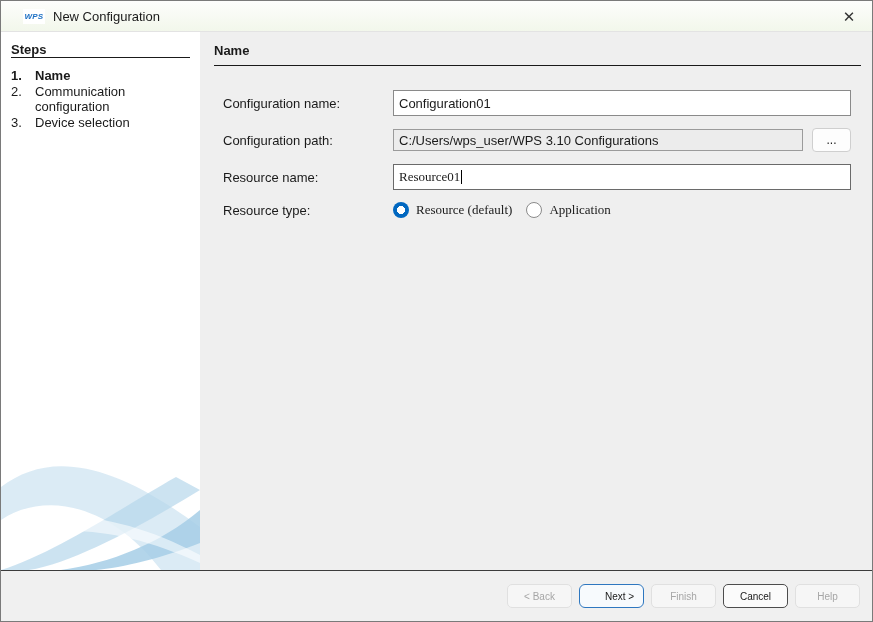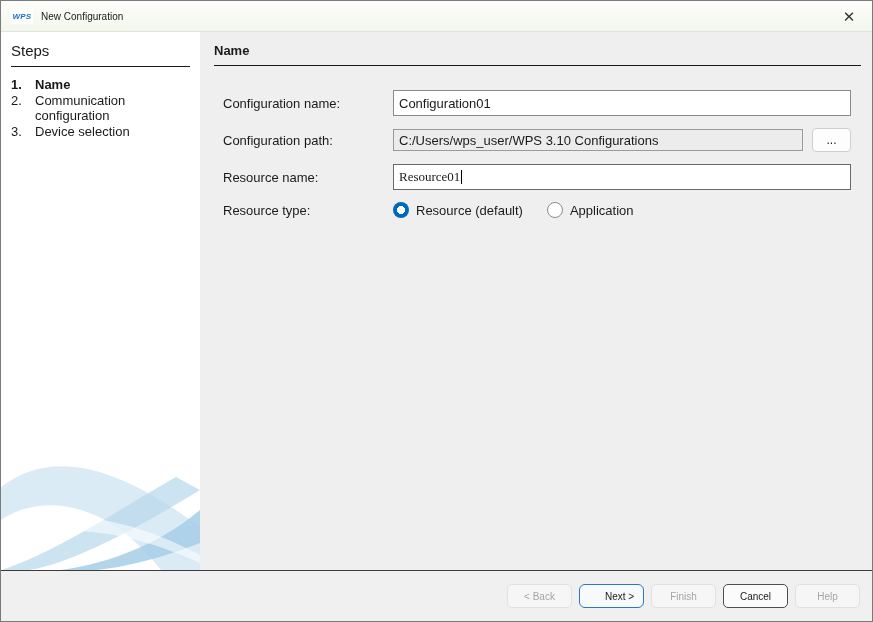--- a/index.html
+++ b/index.html
@@ -15,54 +15,54 @@
     border: 1px solid #7a7a7a;
     display: flex; flex-direction: column;
     background: #fff;
     position: relative;
   }
   
   .titlebar {
     height: 31px; flex: 0 0 31px;
     background: linear-gradient(#fdfdfc, #f2f7eb);
     display: flex; align-items: center;
-    padding-left: 10px;
+    padding-left: 22px;
     border-bottom: 1px solid #e3e3e3;
     position: relative;
   }
   .wps-icon {
     display: inline-block;
     width: 22px; height: 15px;
     font-size: 8px; font-weight: 800; font-style: italic;
     color: #1b6fc4; letter-spacing: .2px;
     line-height: 15px; text-align: center;
     background: #fff;
     margin-right: 8px;
   }
-  .win-title { font-size: 10px; color: #1a1a1a; }
+  .win-title { font-size: 13px; color: #1a1a1a; }
   .close-btn {
     position: absolute; right: 0; top: 0;
     width: 46px; height: 31px;
     border: none; background: transparent;
     font-size: 15px; color: #333;
     cursor: pointer;
     display: flex; align-items: center; justify-content: center;
   }
   
   .body { flex: 1 1 auto; display: flex; min-height: 0; }
   .sidebar {
     width: 199px; flex: 0 0 199px;
     background: #ffffff;
     position: relative;
     padding: 10px 10px 0 10px;
     overflow: hidden;
   }
   .steps-heading {
-    font-weight: normal; font-size: 15px;
-    padding-bottom: 7px; margin-bottom: 10px;
+    font-weight: bold; font-size: 13px;
+    margin-bottom: 10px;
     border-bottom: 1px solid #1a1a1a;
   }
   .step-row { display: flex; margin-bottom: 1px; line-height: 15px; }
   .step-num { width: 24px; flex: 0 0 24px; }
   .step-label { flex: 1 1 auto; max-width: 140px; }
   .step-row.active .step-num, .step-row.active .step-label { font-weight: bold; }
   .swoosh { position: absolute; left: 0; bottom: 0; width: 199px; height: 135px; }
   .main {
     flex: 1 1 auto;
     background: #efefef;
@@ -104,21 +104,21 @@
     width: 39px; height: 24px;
     margin-left: 9px;
     border: 1px solid #cfcfcf;
     border-radius: 4px;
     background: #fdfdfd;
     font-size: 12px; color: #1a1a1a;
     cursor: pointer;
     line-height: 1;
   }
   .radio-row { margin-top: 12px; }
-  .radio-group { display: flex; align-items: flex-start; gap: 24px; }
+  .radio-group { display: flex; align-items: flex-start; gap: 14px; font-family: Liberation Serif, serif; }
   .radio-option { display: flex; align-items: center; gap: 7px; cursor: pointer; }
   .radio-circle {
     width: 16px; height: 16px; border-radius: 50%;
     border: 1px solid #8a8a8a; background: #fff;
     flex: 0 0 16px;
   }
   .radio-circle.checked {
     border: none;
     background: radial-gradient(circle, #ffffff 0 4px, #0067c0 4px);
   }

